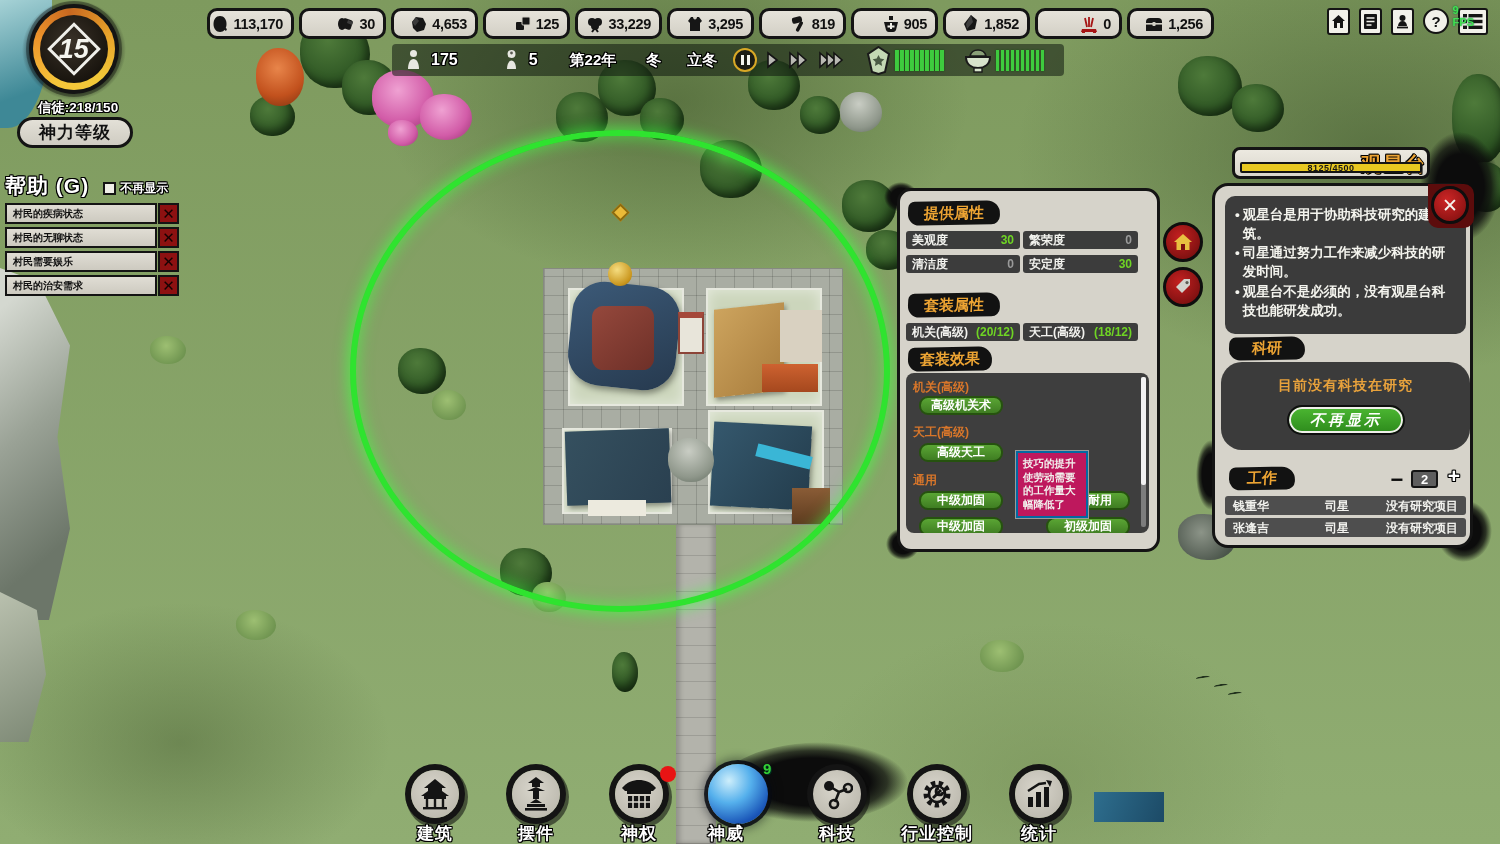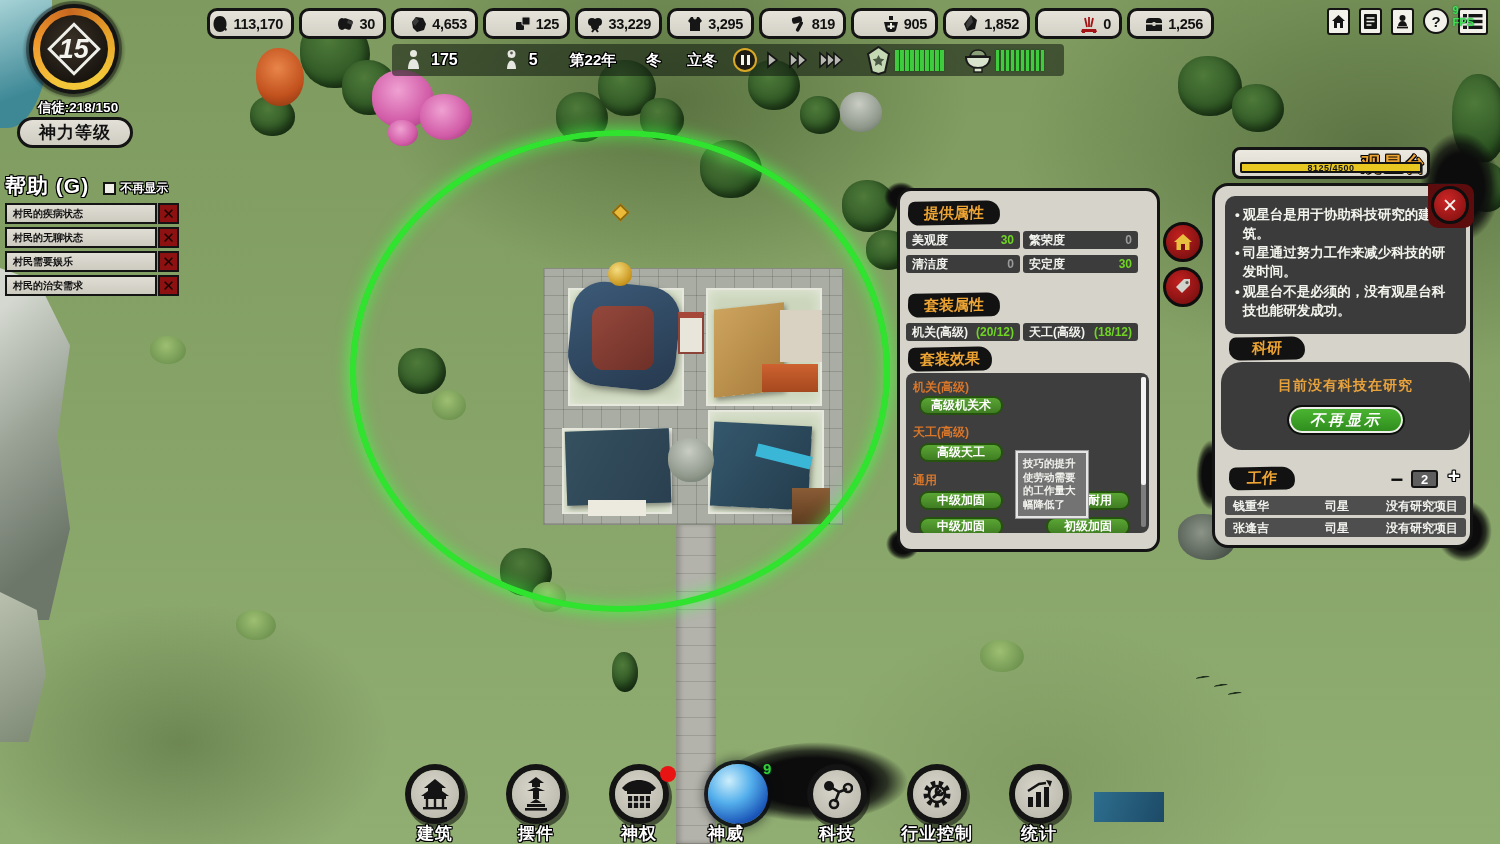--- a/index.html
+++ b/index.html
@@ -103,21 +103,21 @@
   .attr-row { position:absolute; height:18px; background:#3c3c3c; border-radius:3px; display:flex; align-items:center; justify-content:space-between; padding:0 6px; }
   .attr-row .lb { color:#f2f2ee; font-size:12px; font-weight:bold; }
   .attr-row .vl { font-size:12px; font-weight:bold; }
   .pos { color:#6fd424; } .zero { color:#9a9a9a; }
   #fxbox { position:absolute; left:6px; top:182px; width:243px; height:160px; background:#3e3e3e; border-radius:8px; overflow:hidden; }
   #fxscroll { position:absolute; right:3px; top:4px; width:5px; height:150px; background:#7d7d7d; border-radius:2px; }
   #fxthumb { position:absolute; left:0; top:0; width:5px; height:108px; background:#f2f2f2; border-radius:2px; }
   .fxgrp { position:absolute; color:#d8762a; font-size:12px; font-weight:bold; }
   .fx-btn { position:absolute; width:84px; height:19px; background:linear-gradient(#5aa534,#3f7d22); border:2px solid #26520f; border-radius:9px;
     color:#fff; font-size:12px; font-weight:bold; display:flex; align-items:center; justify-content:center; }
-  #tooltip { position:absolute; left:1016px; top:451px; width:72px; background:#737373; border:2px solid #e5e5e5; outline:1px solid #9a9a9a;
+  #tooltip { position:absolute; left:1016px; top:451px; width:72px; background:#be185d; border:2px solid #0369a1; outline:1px solid #9a9a9a;
     color:#f2f2ee; font-size:10.5px; font-weight:bold; line-height:1.3; padding:4px 5px; z-index:60; word-break:break-all; }
 
   
   .sidetab { position:absolute; width:40px; height:40px; border-radius:50%; background:radial-gradient(circle at 40% 35%, #c32020,#7c1010 80%); border:3px solid #0e0e0e; display:flex; align-items:center; justify-content:center; z-index:5; }
 
   
   #rpanel { position:absolute; left:1212px; top:183px; width:261px; height:365px; background:#d6d3ca; border:3px solid #141414; border-radius:16px; z-index:6; }
   #rtitle { position:absolute; left:1232px; top:147px; width:198px; height:32px; background:linear-gradient(#ece9e0,#d9d6cc); border:3px solid #141414; border-radius:8px; z-index:7; text-align:right; }
   #rtitle .t { font-size:20px; font-weight:bold; letter-spacing:2px; margin-top:1px; }
   #rprog { position:absolute; left:5px; bottom:3px; width:182px; height:11px; background:#e8c820; border:2px solid #141414; border-radius:2px; display:flex; align-items:center; justify-content:center; }

